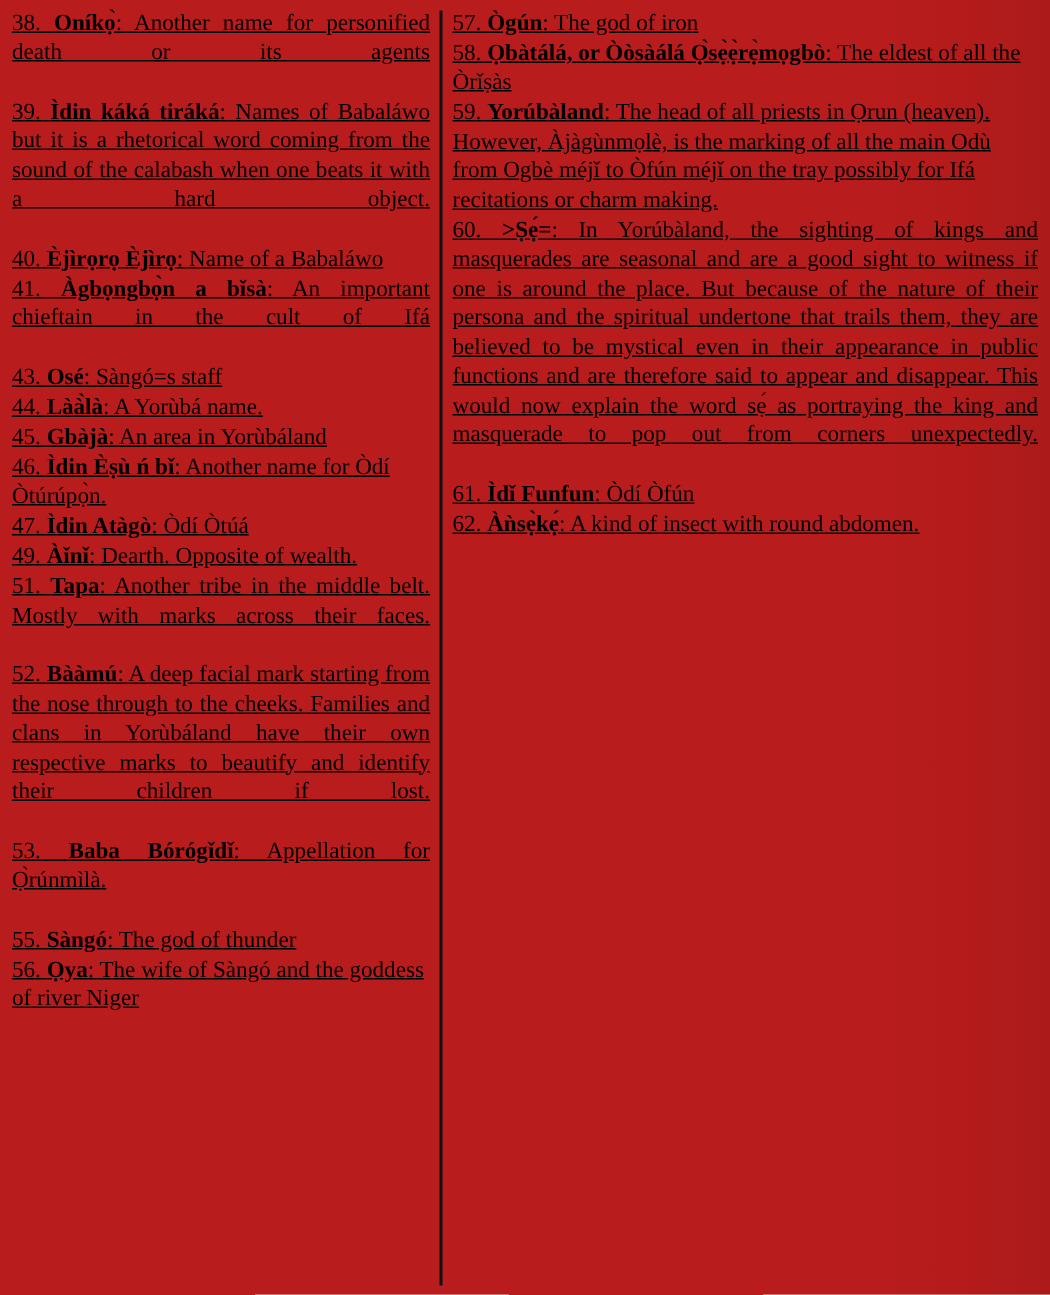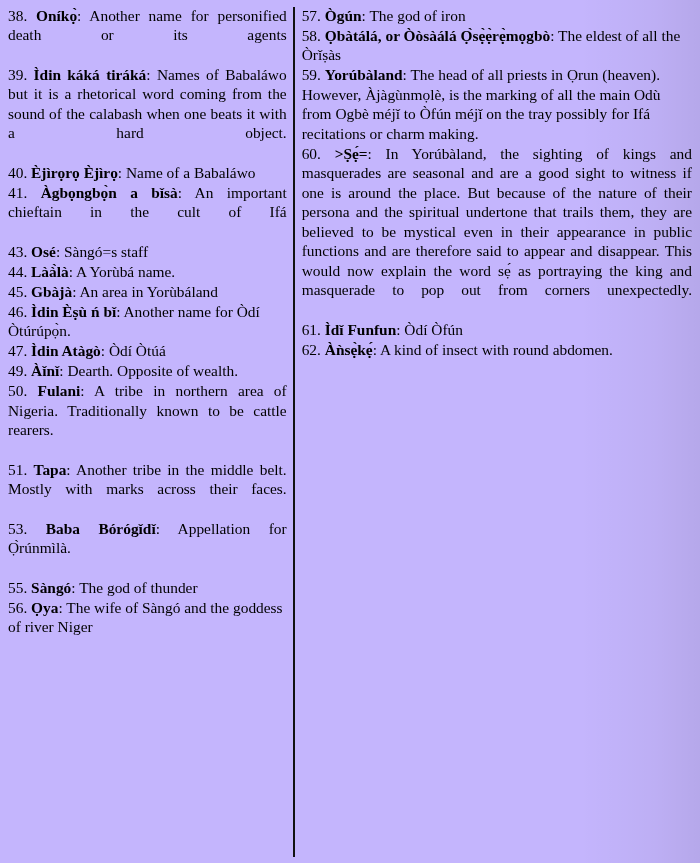--- a/index.html
+++ b/index.html
@@ -12,22 +12,23 @@
     height: 863px;
     font-family: "Liberation Serif", "DejaVu Serif", serif;
     color: #000000;
     overflow: hidden;
   }
 
   #page {
     position: relative;
     width: 700px;
     height: 863px;
-    background: #c4b5fd;
+    background: #b91c1c;
     box-sizing: border-box;
+    text-decoration: underline;
   }
 
   
   #page::after {
     content: "";
     position: absolute;
     top: 0;
     right: 0;
     width: 120px;
     height: 863px;
@@ -105,22 +106,22 @@
         <p class="entry"><span class="num">38. </span><span class="term">Oníkọ̀</span><span class="def">: Another name for personified death or its agents</span></p>
         <p class="entry"><span class="num">39. </span><span class="term">Ìdin káká tiráká</span><span class="def">: Names of Babaláwo but it is a rhetorical word coming from the sound of the calabash when one beats it with a hard object.</span></p>
         <p class="entry nojustify"><span class="num">40. </span><span class="term">Èjìrọrọ Èjìrọ</span><span class="def">: Name of a Babaláwo</span></p>
         <p class="entry"><span class="num">41. </span><span class="term">Àgbọngbọ̀n a bǐsà</span><span class="def">: An important chieftain in the cult of Ifá</span></p>
         <p class="entry nojustify"><span class="num">43. </span><span class="term">Osé</span><span class="def">: Sàngó=s staff</span></p>
         <p class="entry nojustify"><span class="num">44. </span><span class="term">Làà̀là</span><span class="def">: A Yorùbá name.</span></p>
         <p class="entry nojustify"><span class="num">45. </span><span class="term">Gbàjà</span><span class="def">: An area in Yorùbáland</span></p>
         <p class="entry nojustify"><span class="num">46. </span><span class="term">Ìdin Èṣù ń bǐ</span><span class="def">: Another name for Òdí Òtúrúpọ̀n.</span></p>
         <p class="entry nojustify"><span class="num">47. </span><span class="term">Ìdin Atàgò</span><span class="def">: Òdí Òtúá</span></p>
         <p class="entry nojustify"><span class="num">49. </span><span class="term">Àǐnǐ</span><span class="def">: Dearth. Opposite of wealth.</span></p>
-        <p class="entry"><span class="num">50. </span><span class="term">Fulani</span><span class="def">: A tribe in northern area of Nigeria. Traditionally known to be cattle rearers.</span></p>
         <p class="entry"><span class="num">51. </span><span class="term">Tapa</span><span class="def">: Another tribe in the middle belt. Mostly with marks across their faces.</span></p>
+        <p class="entry"><span class="num">52. </span><span class="term">Bààmú</span><span class="def">: A deep facial mark starting from the nose through to the cheeks. Families and clans in Yorùbáland have their own respective marks to beautify and identify their children if lost.</span></p>
         <p class="entry"><span class="num">53. </span><span class="term">Baba Bórógǐdǐ</span><span class="def">: Appellation for Ọ̀rúnmìlà.</span></p>
         <p class="entry nojustify"><span class="num">55. </span><span class="term">Sàngó</span><span class="def">: The god of thunder</span></p>
         <p class="entry nojustify"><span class="num">56. </span><span class="term">Ọya</span><span class="def">: The wife of Sàngó and the goddess of river Niger</span></p>
       </div>
 
     <div class="column-divider"></div>
 
     <div class="column column-right">
         <p class="entry nojustify"><span class="num">57. </span><span class="term">Ògún</span><span class="def">: The god of iron</span></p>
         <p class="entry nojustify"><span class="num">58. </span><span class="term">Ọbàtálá, or Òòsàálá Ọ̀sẹ̀ẹ̀rẹ̀mọgbò</span><span class="def">: The eldest of all the Òrǐṣàs</span></p>

